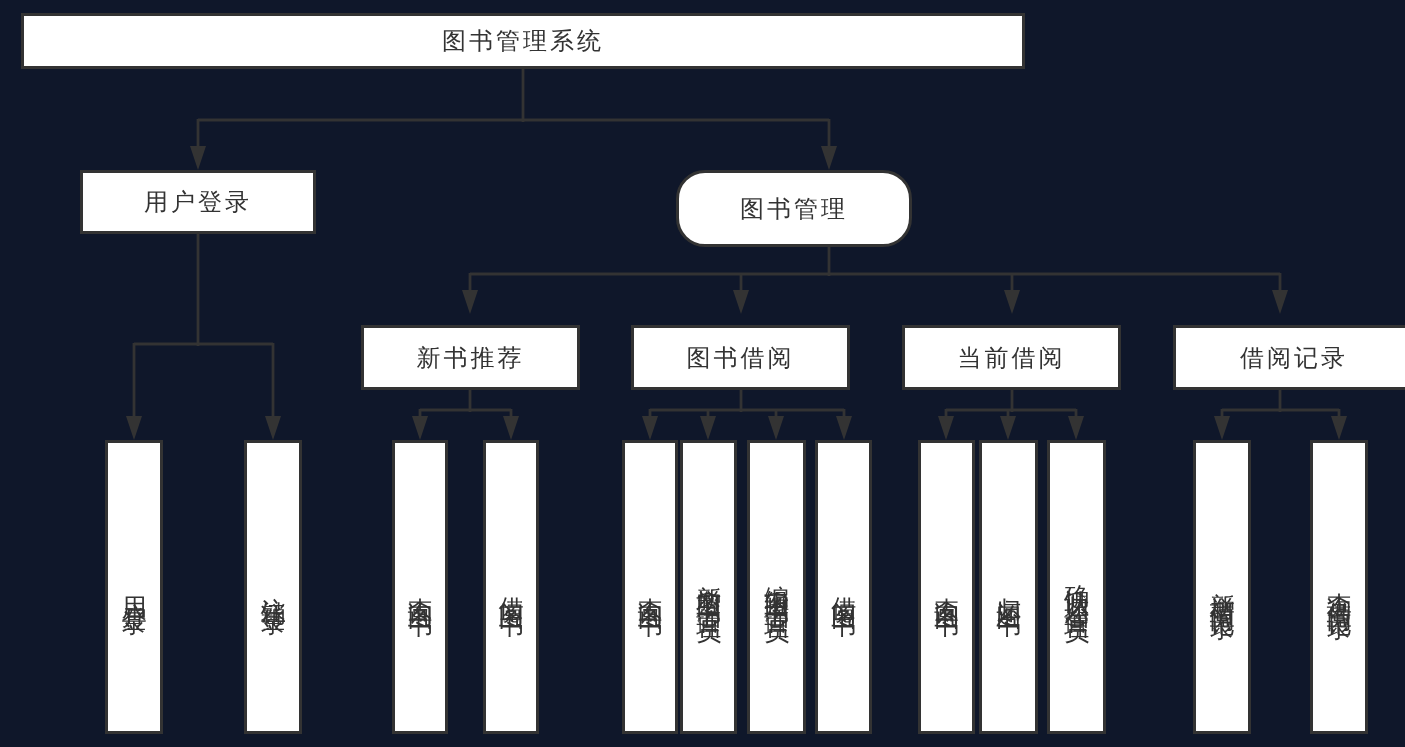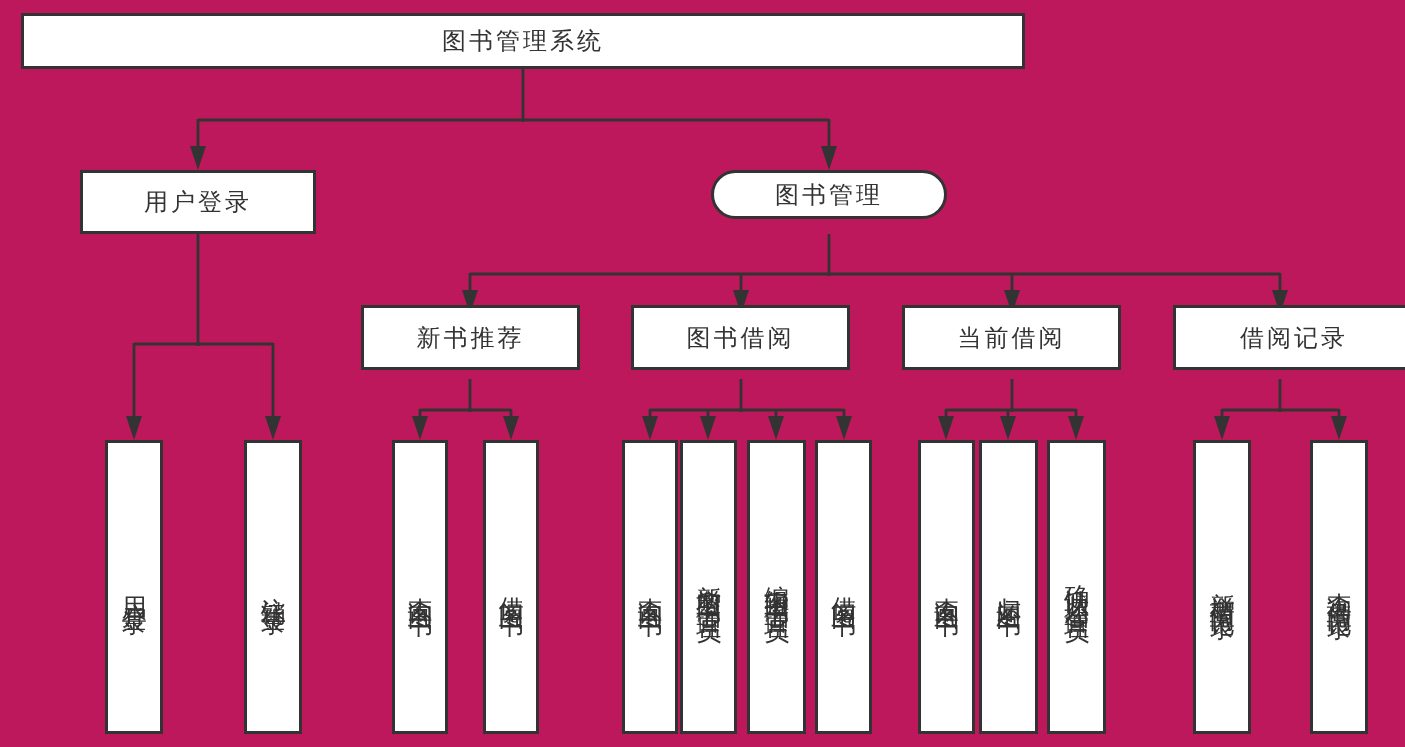--- a/index.html
+++ b/index.html
@@ -1,20 +1,20 @@
 <!DOCTYPE html>
 <html><head>
 <meta charset="utf-8">
 <style>
   html, body { margin: 0; padding: 0; background: #ffffff; }
   .canvas {
     position: relative;
     width: 1405px;
     height: 747px;
-    background: #be185d;
+    background: #0f172a;
     font-family: "Liberation Sans", "DejaVu Sans", sans-serif;
     color: #333333;
     overflow: hidden;
   }
   svg.connectors {
     position: absolute;
     left: 0; top: 0;
     width: 1405px; height: 747px;
     z-index: 1;
   }
@@ -36,22 +36,22 @@
   .vbox span {
     writing-mode: vertical-rl;
     text-orientation: mixed;
     font-size: 25px;
     letter-spacing: 5px;
     line-height: 1.1;
     white-space: nowrap;
   }
   .root-box   { left: 21px;  top: 13px;  width: 1004px; height: 56px; }
   .l2-a       { left: 80px;  top: 170px; width: 236px;  height: 64px; }
-  .l2-b       { left: 711px; top: 170px; width: 236px;  height: 49px; border-radius: 29px; }
-  .l3         { top: 305px; height: 65px; }
+  .l2-b       { left: 676px; top: 170px; width: 236px;  height: 77px; border-radius: 29px; }
+  .l3         { top: 325px; height: 65px; }
   .l4         { top: 440px; height: 294px; }
   .watermark {
     position: absolute;
     left: 1188px;
     top: 717px;
     z-index: 3;
     font-size: 19px;
     color: #c6c6c6;
     letter-spacing: 1px;
     white-space: nowrap;

